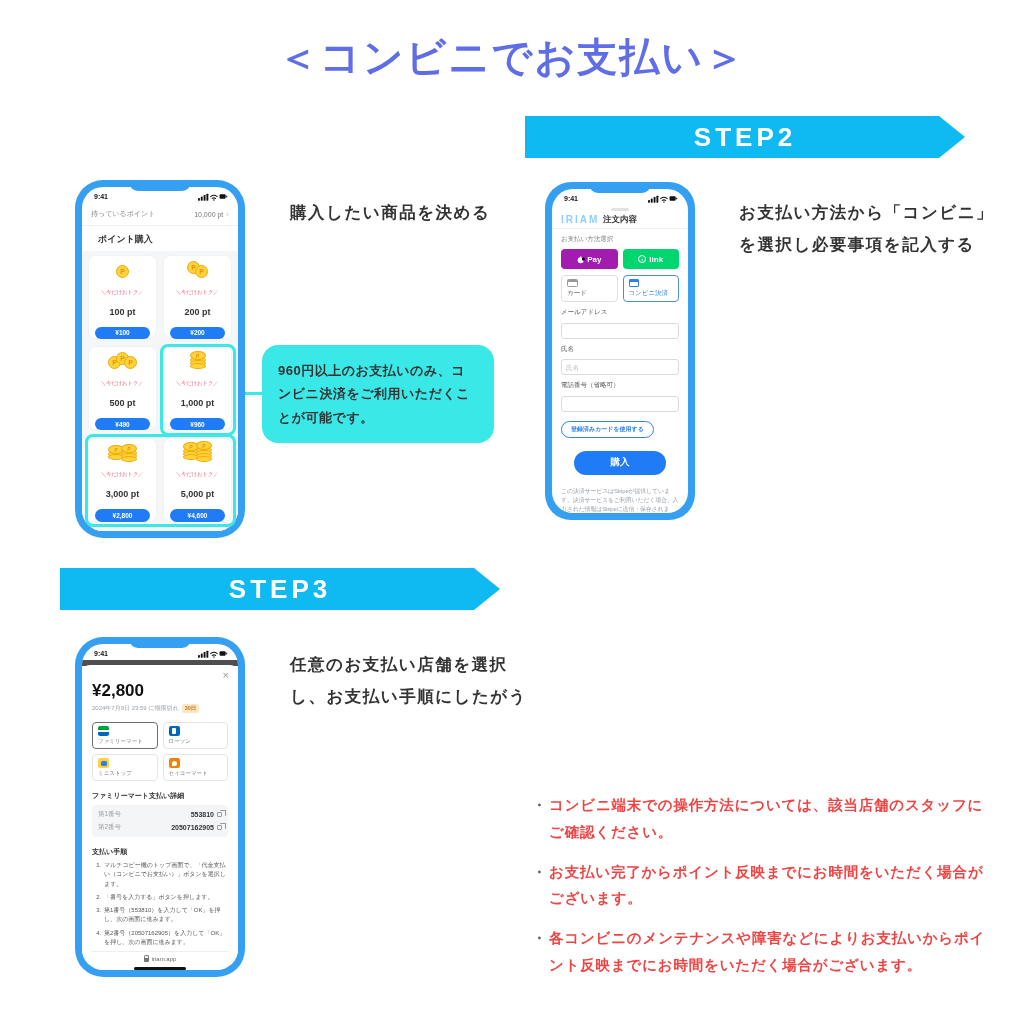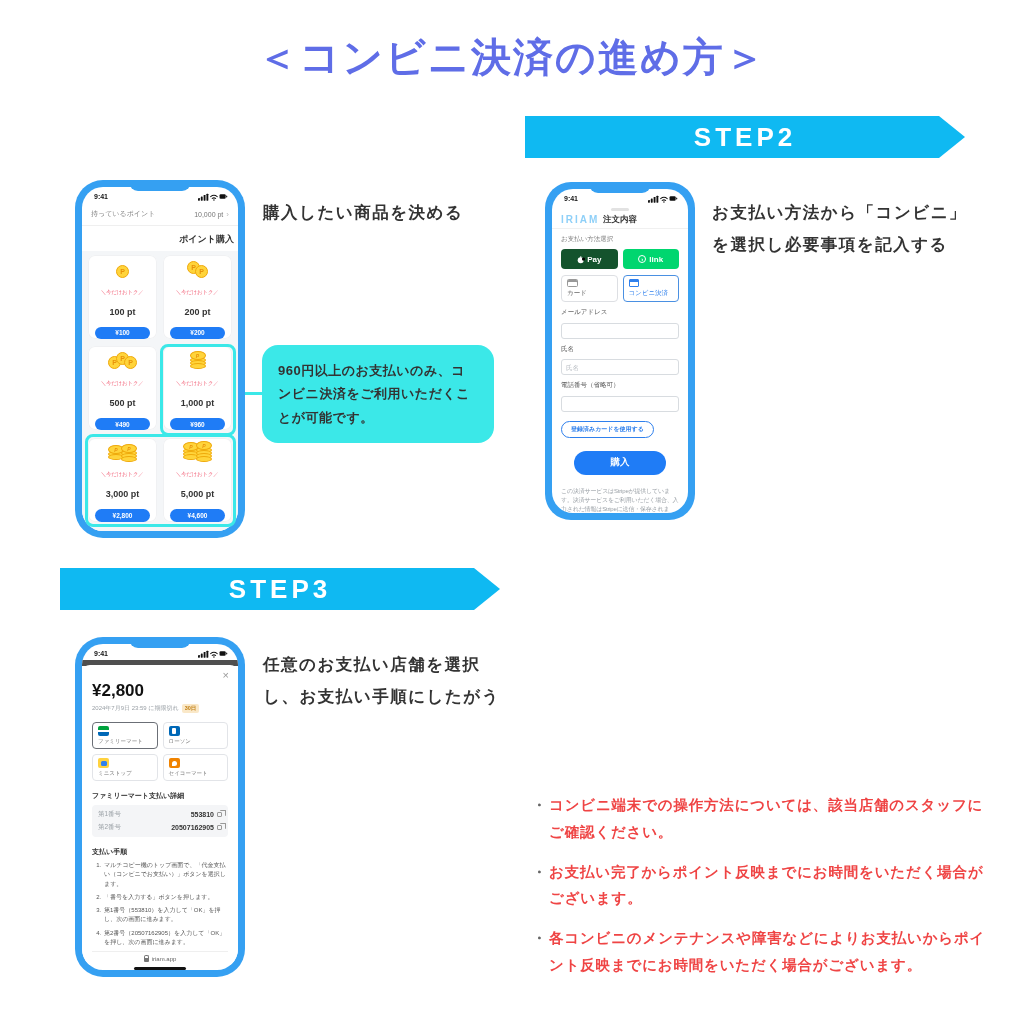--- a/index.html
+++ b/index.html
@@ -15,21 +15,21 @@
   .banner { position:absolute; height:42px; background:#0FB9F2; color:#fff;
     display:flex; align-items:center; justify-content:center;
     font-size:26px; font-weight:700; letter-spacing:4px;
     clip-path:polygon(0 0, calc(100% - 26px) 0, 100% 50%, calc(100% - 26px) 100%, 0 100%); }
   .banner1 { left:60px; top:116px; width:440px; }
   .banner2 { left:525px; top:116px; width:440px; }
   .banner3 { left:60px; top:568px; width:440px; }
 
   
   .step-desc { position:absolute; font-size:16.5px; font-weight:700; color:#333;
-    letter-spacing:1.5px; line-height:1.95; }
+    letter-spacing:1.5px; line-height:1.95;margin-left:27px; }
   .desc1 { left:263px; top:196px; width:240px; }
   .desc2 { left:712px; top:196px; width:268px; }
   .desc3 { left:263px; top:648px; width:240px; }
 
   
   .bubble { position:absolute; left:262px; top:345px; width:232px; background:#3BE8E8;
     border-radius:16px; padding:14px 16px; font-size:13px; font-weight:700; color:#333;
     line-height:1.8; letter-spacing:0.5px; }
   .connector { position:absolute; left:236px; top:392px; width:28px; height:3px; background:#3BE8E8; }
 
@@ -47,21 +47,21 @@
   .sb { display:flex; align-items:center; justify-content:space-between;
     height:16px; padding:3px 10px 0 12px; flex-shrink:0; }
   .sb-time { font-size:7px; font-weight:700; color:#111; }
   .sb-icons { width:30px; height:9px; }
 
   
   .p1-points-row { display:flex; justify-content:space-between; align-items:center;
     padding:6px 9px; font-size:7px; color:#888; border-bottom:1px solid #EFEFEF; flex-shrink:0; }
   .p1-points-right { display:flex; align-items:center; gap:3px; color:#777; }
   .p1-chev { color:#BBB; font-size:8px; }
-  .p1-title { text-align:right; font-size:9px; font-weight:700; color:#333; padding:7px 4px 5px; flex-shrink:0; }
+  .p1-title { text-align:left; font-size:9px; font-weight:700; color:#333; padding:7px 16px 5px; flex-shrink:0; }
   .p1-grid { flex:1; background:#F4F6F8; padding:4px 6px 8px;
     display:grid; grid-template-columns:1fr 1fr; gap:6px; }
   .pcard { background:#fff; border-radius:7px; height:84px; display:flex; flex-direction:column;
     align-items:center; justify-content:center; gap:10px; box-shadow:0 0 0 1px #F0F1F3 inset; }
   .coins { height:24px; display:flex; align-items:flex-end; justify-content:center; }
   .coin { position:relative; width:13px; height:13px; border-radius:50%; background:#FFD43B;
     border:1px solid #EFA90B; display:inline-flex; align-items:center; justify-content:center; }
   .coin::after { content:"P"; font-size:7px; font-weight:800; color:#E8920A; }
   .coin.ov { margin-left:-5px; }
   .coin.up { margin-bottom:4px; }
@@ -82,21 +82,21 @@
 
   
   .p2-handle { width:18px; height:3px; background:#E2E2E2; border-radius:2px; margin:3px auto 0; flex-shrink:0; }
   .p2-header { position:relative; height:18px; display:flex; align-items:center; padding:0 9px;
     border-bottom:1px solid #F0F0F0; flex-shrink:0; }
   .p2-logo { font-size:10px; font-weight:700; letter-spacing:2px; color:#8FD0F8; }
   .p2-ordertitle { position:absolute; left:0; width:100%; text-align:center; font-size:8.5px; font-weight:700; color:#333; }
   .p2-body { padding:6px 9px 0; flex:1; display:flex; flex-direction:column; }
   .p2-seclabel { font-size:6.5px; color:#777; margin-bottom:5px; }
   .p2-payrow { display:flex; gap:5px; }
-  .btn-applepay { flex:1; height:20px; background:#14532d; border-radius:4px; color:#fff;
+  .btn-applepay { flex:1; height:20px; background:#a21caf; border-radius:4px; color:#fff;
     display:flex; align-items:center; justify-content:center; gap:2px; font-size:8px; font-weight:700; }
   .apple-mark { width:8px; height:9px; }
   .btn-link { flex:1; height:20px; background:#00D66F; border-radius:4px; color:#fff;
     display:flex; align-items:center; justify-content:center; gap:3px; font-size:8px; font-weight:800; }
   .link-mark { width:8px; height:8px; border:1.2px solid #fff; border-radius:50%;
     display:inline-flex; align-items:center; justify-content:center; font-size:6px; font-weight:800; }
   .link-mark::after { content:"›"; margin-top:-1px; }
   .p2-optrow { display:flex; gap:5px; margin-top:6px; }
   .opt { flex:1; height:27px; border:1px solid #DDDFE3; border-radius:4px; padding:3px 5px;
     display:flex; flex-direction:column; justify-content:space-between; }
@@ -167,21 +167,21 @@
   .notes { position:absolute; left:532px; top:792px; width:456px; }
   .note { display:flex; margin-bottom:13px; }
   .note .nb { width:17px; flex-shrink:0; font-size:14.5px; color:#666; font-weight:600; line-height:1.85; }
   .note .nt { font-size:14.5px; color:#ef4444; font-weight:600; line-height:1.85; letter-spacing:0.8px; }
 </style>
 </head>
 <body>
 
 <div class="canvas">
 
-  <h1 class="main-title">＜コンビニ決済の進め方＞</h1>
+  <h1 class="main-title">＜コンビニでお支払い＞</h1>
 
   <div class="banner banner2">
     <span>STEP2</span>
   </div>
   <div class="banner banner3">
     <span>STEP3</span>
   </div>
 
   <p class="step-desc desc1">購入したい商品を決める</p>
   <p class="step-desc desc3">任意のお支払い店舗を選択し、お支払い手順にしたがう</p>

